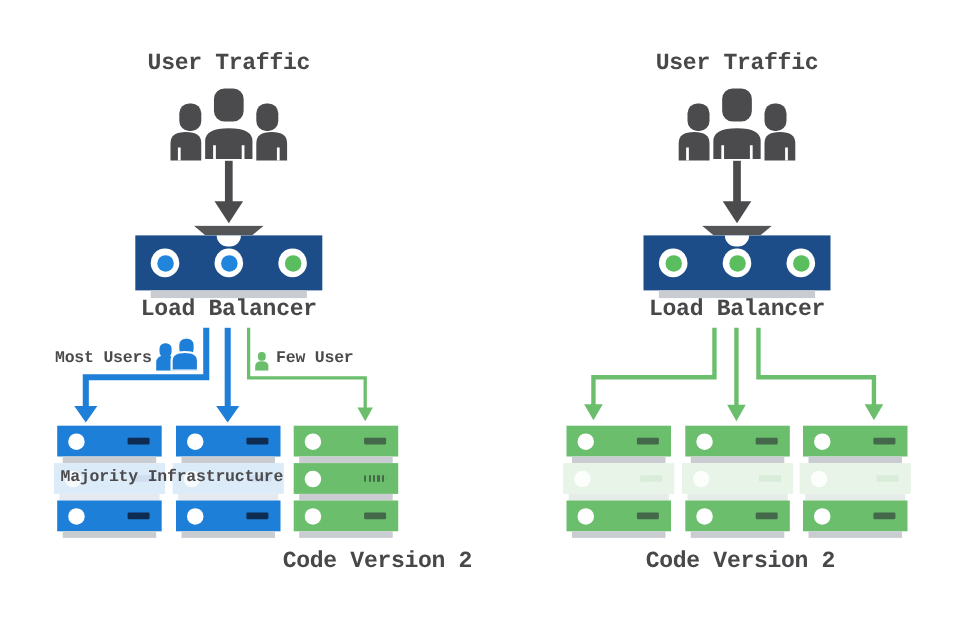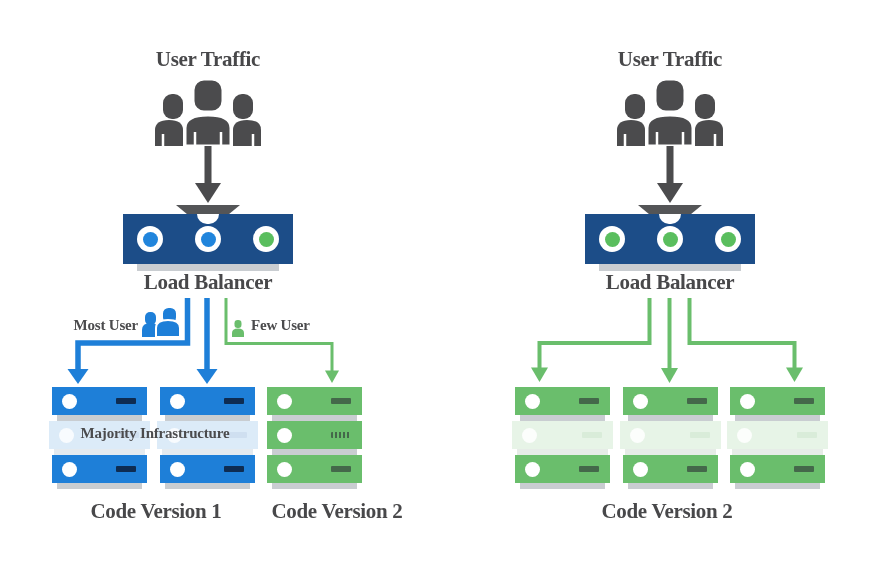--- a/index.html
+++ b/index.html
@@ -1,18 +1,18 @@
 <!DOCTYPE html>
 <html style="--text-dark: #48484a; --icon-gray: #4b4b4d; --funnel-gray: #545557; --navy: #1c4d88; --blue: #1e7fd8; --green: #6abe6c; --led-blue: #2185dc; --led-green: #5abe5e; --faded-blue: #dcebf8; --faded-green: #e7f4e7; --shadow-gray: #c9cdd1; --dash-navy: #0e2c52; --dash-green: #44684a; --faded-dash-blue: #cfdff0; --faded-dash-green: #d9ecd9;"><head>
 <meta charset="utf-8">
 <style>
   html,body{margin:0;padding:0;background:#fff;}
   .canvas{
     position:relative;width:880px;height:583px;background:#fff;overflow:hidden;
-    font-family:Liberation Serif, serif;
+    font-family:Liberation Mono, monospace;
   }
   .diagram{position:absolute;top:0;height:583px;}
   #left-diagram{left:0;width:440px;}
   #right-diagram{left:462px;width:418px;}
 
   
   .big-label{
     position:absolute;font-size:21px;font-weight:700;color:var(--text-dark);
     text-align:center;letter-spacing:-0.3px;white-space:nowrap;
   }
@@ -150,21 +150,21 @@
 
     <svg class="branches" width="440" height="400" viewBox="0 0 440 400">
       <path class="stroke-blue" stroke-width="5.5" d="M187.5,298 V343 H78 V371"></path>
       <polygon class="fill-blue" points="67.5,369 88.5,369 78,384"></polygon>
       <path class="stroke-blue" stroke-width="5.5" d="M207,298 V371"></path>
       <polygon class="fill-blue" points="196.5,369 217.5,369 207,384"></polygon>
       <path class="stroke-green" stroke-width="3" d="M226,298 V343.5 H332 V372"></path>
       <polygon class="fill-green" points="325,370.5 339,370.5 332,383"></polygon>
     </svg>
 
-    <div class="small-label most-users-label">Most User</div>
+    <div class="small-label most-users-label">Most Users</div>
     <svg class="most-users-icon" width="42" height="30" viewBox="0 0 42 30">
       <g fill="var(--blue)">
         <rect x="4" y="5" width="11" height="13" rx="5"></rect>
         <path d="M1,30 V23 Q1,16 9.5,16 Q18,16 18,23 V30 Z"></path>
       </g>
       <g fill="var(--blue)" stroke="#fff" stroke-width="2">
         <rect x="21" y="0" width="15" height="17" rx="6.5"></rect>
         <path d="M15,30 V21 Q15,13 27,13 Q39,13 39,21 V30 Z"></path>
       </g>
     </svg>
@@ -219,21 +219,20 @@
         <i class="shad"></i>
       </div>
     <div class="sv green" style="left:267px;top:455px">
         <i class="led"></i>
         <i class="dash"></i>
         <i class="shad"></i>
       </div>
 
     <div class="overlay-label" style="left:55px;top:425px;width:200px">Majority Infrastructure</div>
 
-    <div class="big-label footer-label" style="left:76px">Code Version 1</div>
     <div class="big-label footer-label" style="left:257px">Code Version 2</div>
   </div>
 
   <div class="diagram" id="right-diagram">
 
     <div class="big-label title-label">User Traffic</div>
 
     <svg class="people" width="116" height="70" viewBox="0 0 116 70">
       <g fill="var(--icon-gray)">
         <rect x="13" y="17" width="20" height="25" rx="9"></rect>

